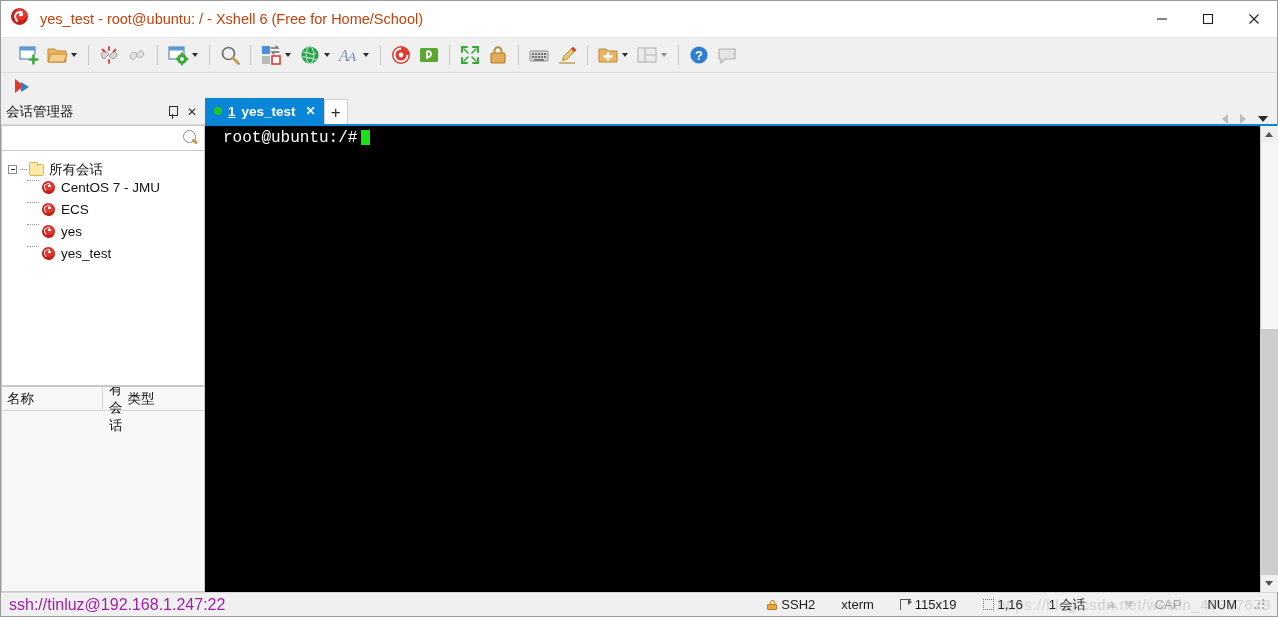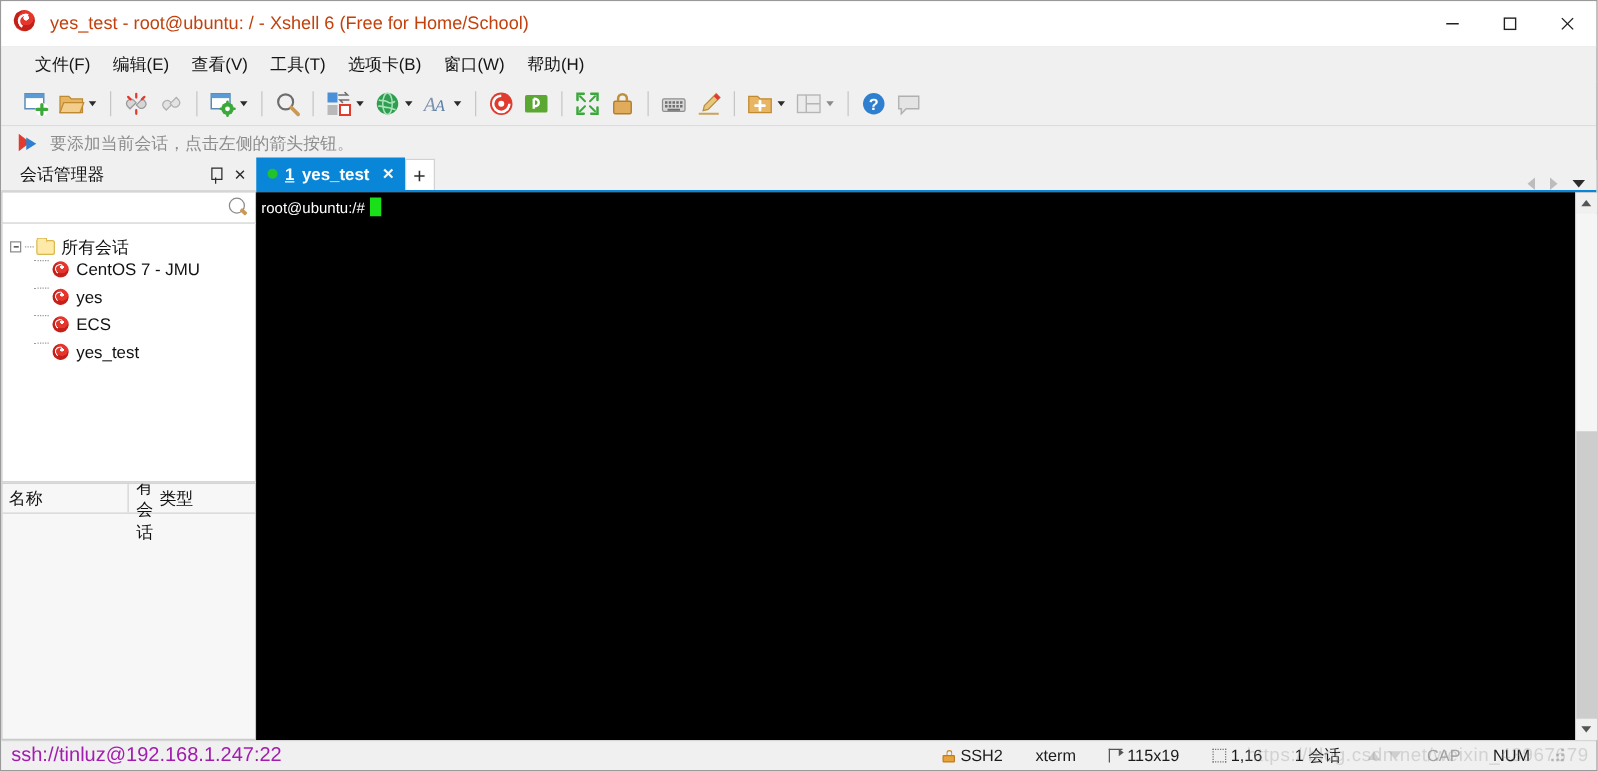--- a/index.html
+++ b/index.html
@@ -99,21 +99,21 @@
   .arrow-blue { position: absolute; left: 6px; top: 3px; width: 0; height: 0; border-left: 8px solid #2f7fd0; border-top: 5px solid transparent; border-bottom: 5px solid transparent; }
   .hint-text { font-size: 13.5px; color: #8d8d8d; white-space: nowrap; }
 
   
   .body { flex: 1; display: flex; min-height: 0; background: #f0f0f0; }
 
   
   .sidebar { width: 204px; min-width: 204px; display: flex; flex-direction: column; background: #f0f0f0; }
   .sm-header {
     height: 25px; min-height: 25px; display: flex; align-items: center;
-    padding-left: 15px; background: #f0f0f0; border-bottom: 1px solid #d8d8d8;
+    padding-left: 5px; background: #f0f0f0; border-bottom: 1px solid #d8d8d8;
   }
   .sm-title { font-size: 13.5px; color: #141414; white-space: nowrap; }
   .sm-tools { margin-left: auto; display: flex; align-items: center; gap: 9px; padding-right: 8px; }
   .pin-ic { width: 11px; height: 13px; position: relative; }
   .pin-ic::before { content: ""; position: absolute; left: 2px; top: 0; width: 7px; height: 8px; border: 1.4px solid #2b2b2b; }
   .pin-ic::after { content: ""; position: absolute; left: 5px; top: 8px; width: 1.4px; height: 5px; background: #2b2b2b; }
   .x-ic { font-size: 12px; color: #2b2b2b; line-height: 1; }
   .sm-search {
     height: 26px; min-height: 26px; background: #ffffff; border: 1px solid #c9c9c9;
     display: flex; align-items: center;
@@ -182,44 +182,44 @@
     font-size: 17px; color: #2b2b2b; line-height: 1;
   }
   .tab-nav { margin-left: auto; display: flex; align-items: center; gap: 12px; padding-right: 9px; }
   .nav-l { width: 0; height: 0; border-right: 6px solid #bdbdbd; border-top: 5px solid transparent; border-bottom: 5px solid transparent; }
   .nav-r { width: 0; height: 0; border-left: 6px solid #bdbdbd; border-top: 5px solid transparent; border-bottom: 5px solid transparent; }
   .nav-d { width: 0; height: 0; border-left: 5px solid transparent; border-right: 5px solid transparent; border-top: 6px solid #2b2b2b; }
 
   .termwrap { flex: 1; display: flex; min-height: 0; background: #000; }
   .term {
     flex: 1; background: #000000; color: #ffffff;
-    font-family: Liberation Sans, sans-serif;
-    font-size: 12px; line-height: 17px;
-    padding: 4px 0 0 4px; overflow: hidden; min-width: 0;
+    font-family: Liberation Mono, monospace;
+    font-size: 16px; line-height: 17px;
+    padding: 4px 0 0 18px; overflow: hidden; min-width: 0;
   }
   .prompt { white-space: pre; }
   .cursor { display: inline-block; width: 9px; height: 15px; background: #19e019; vertical-align: -3px; margin-left: 4px; }
   .vscroll {
     width: 17px; min-width: 17px; background: #f0f0f0; border-left: 1px solid #cfcfcf;
     display: flex; flex-direction: column; align-items: center;
   }
   .sb-btn { width: 17px; height: 17px; display: flex; align-items: center; justify-content: center; background: #f0f0f0; }
   .sb-up { width: 0; height: 0; border-left: 4px solid transparent; border-right: 4px solid transparent; border-bottom: 5px solid #555; }
   .sb-dn { width: 0; height: 0; border-left: 4px solid transparent; border-right: 4px solid transparent; border-top: 5px solid #555; }
   .sb-track { flex: 1; width: 17px; background: #f5f5f5; position: relative; }
   .sb-thumb { position: absolute; left: 0; width: 17px; background: #cdcdcd; top: 43%; bottom: 0; }
 
   
   .statusbar {
     height: 24px; min-height: 24px; background: #f0f0f0;
     border-top: 1px solid #d6d6d6;
     display: flex; align-items: center; position: relative;
   }
   .st-left { font-size: 16px; color: #a21caf; padding-left: 8px; white-space: nowrap; }
-  .st-right { margin-left: auto; display: flex; align-items: center; padding-right: 24px; }
+  .st-right { margin-left: auto; display: flex; align-items: center; padding-right: 11px; }
   .st-cell { font-size: 13px; color: #1b1b1b; display: flex; align-items: center; gap: 4px; padding: 0 13px; white-space: nowrap; }
   .st-cell.dim { color: #a3a3a3; }
   .lock-s { width: 10px; height: 10px; position: relative; flex: none; }
   .lock-s-b { position: absolute; left: 0; bottom: 0; width: 10px; height: 6px; background: #e8a33d; border: 1px solid #bf7c1e; border-radius: 1px; }
   .lock-s-h { position: absolute; left: 2.5px; top: 0; width: 5px; height: 5px; border: 1.5px solid #c98a2a; border-bottom: none; border-radius: 3px 3px 0 0; }
   .sz-ic { width: 11px; height: 11px; border-left: 1.5px solid #555; border-top: 1.5px solid #555; position: relative; }
   .sz-ic::after { content: ""; position: absolute; right: -1px; top: -1px; width: 0; height: 0; border-left: 4px solid #555; border-top: 3px solid transparent; border-bottom: 3px solid transparent; }
   .cur-ic { width: 11px; height: 11px; border: 1.3px dotted #777; }
   .updn { display: flex; align-items: center; gap: 7px; padding: 0 8px; }
   .up-a { width: 0; height: 0; border-left: 5px solid transparent; border-right: 5px solid transparent; border-bottom: 7px solid #cfcfcf; }
@@ -256,29 +256,20 @@
       </div>
       <div class="win-btn close">
         <svg width="12" height="12" viewBox="0 0 12 12">
             <line x1="1.5" y1="1.5" x2="10.5" y2="10.5" stroke="currentColor" stroke-width="1.1"></line>
             <line x1="10.5" y1="1.5" x2="1.5" y2="10.5" stroke="currentColor" stroke-width="1.1"></line>
           </svg>
       </div>
     </div>
   </div>
 
-  <div class="menubar">
-    <div class="menu-item">文件(F)</div>
-    <div class="menu-item">编辑(E)</div>
-    <div class="menu-item">查看(V)</div>
-    <div class="menu-item">工具(T)</div>
-    <div class="menu-item">选项卡(B)</div>
-    <div class="menu-item">窗口(W)</div>
-    <div class="menu-item">帮助(H)</div>
-  </div>
 
   <div class="toolbar">
 
     <div class="tb">
       <svg class="tb-icon" viewBox="0 0 22 22">
         <rect x="2" y="3" width="15" height="12" fill="#fff" stroke="#5a8bb5" stroke-width="1.2"></rect>
         <rect x="2" y="3" width="15" height="3.5" fill="#5b9bd5"></rect>
         <circle cx="15.5" cy="15.5" r="5.2" fill="#fff"></circle>
         <path d="M15.5 11.6v7.8M11.6 15.5h7.8" stroke="#3aa93a" stroke-width="2.6" stroke-linecap="round"></path>
       </svg>
@@ -455,21 +446,20 @@
       </svg>
     </div>
   </div>
 
 
   <div class="hintrow">
     <span class="arrow-ic">
       <span class="arrow-red"></span>
         <span class="arrow-blue"></span>
     </span>
-    <span class="hint-text">要添加当前会话，点击左侧的箭头按钮。</span>
   </div>
 
   <div class="body">
 
     <div class="sidebar">
 
       <div class="sm-header">
         <span class="sm-title">会话管理器</span>
         <span class="sm-tools">
           <span class="pin-ic"></span>
@@ -495,28 +485,28 @@
           <span class="sess-ic">
               <span class="sess-swirl"></span>
             </span>
           <span class="tree-label">CentOS 7 - JMU</span>
         </div>
         <div class="tree-child">
           <span class="tline"></span>
           <span class="sess-ic">
               <span class="sess-swirl"></span>
             </span>
-          <span class="tree-label">yes</span>
+          <span class="tree-label">ECS</span>
         </div>
         <div class="tree-child">
           <span class="tline"></span>
           <span class="sess-ic">
               <span class="sess-swirl"></span>
             </span>
-          <span class="tree-label">ECS</span>
+          <span class="tree-label">yes</span>
         </div>
         <div class="tree-child">
           <span class="tline"></span>
           <span class="sess-ic">
               <span class="sess-swirl"></span>
             </span>
           <span class="tree-label">yes_test</span>
         </div>
       </div>
 

